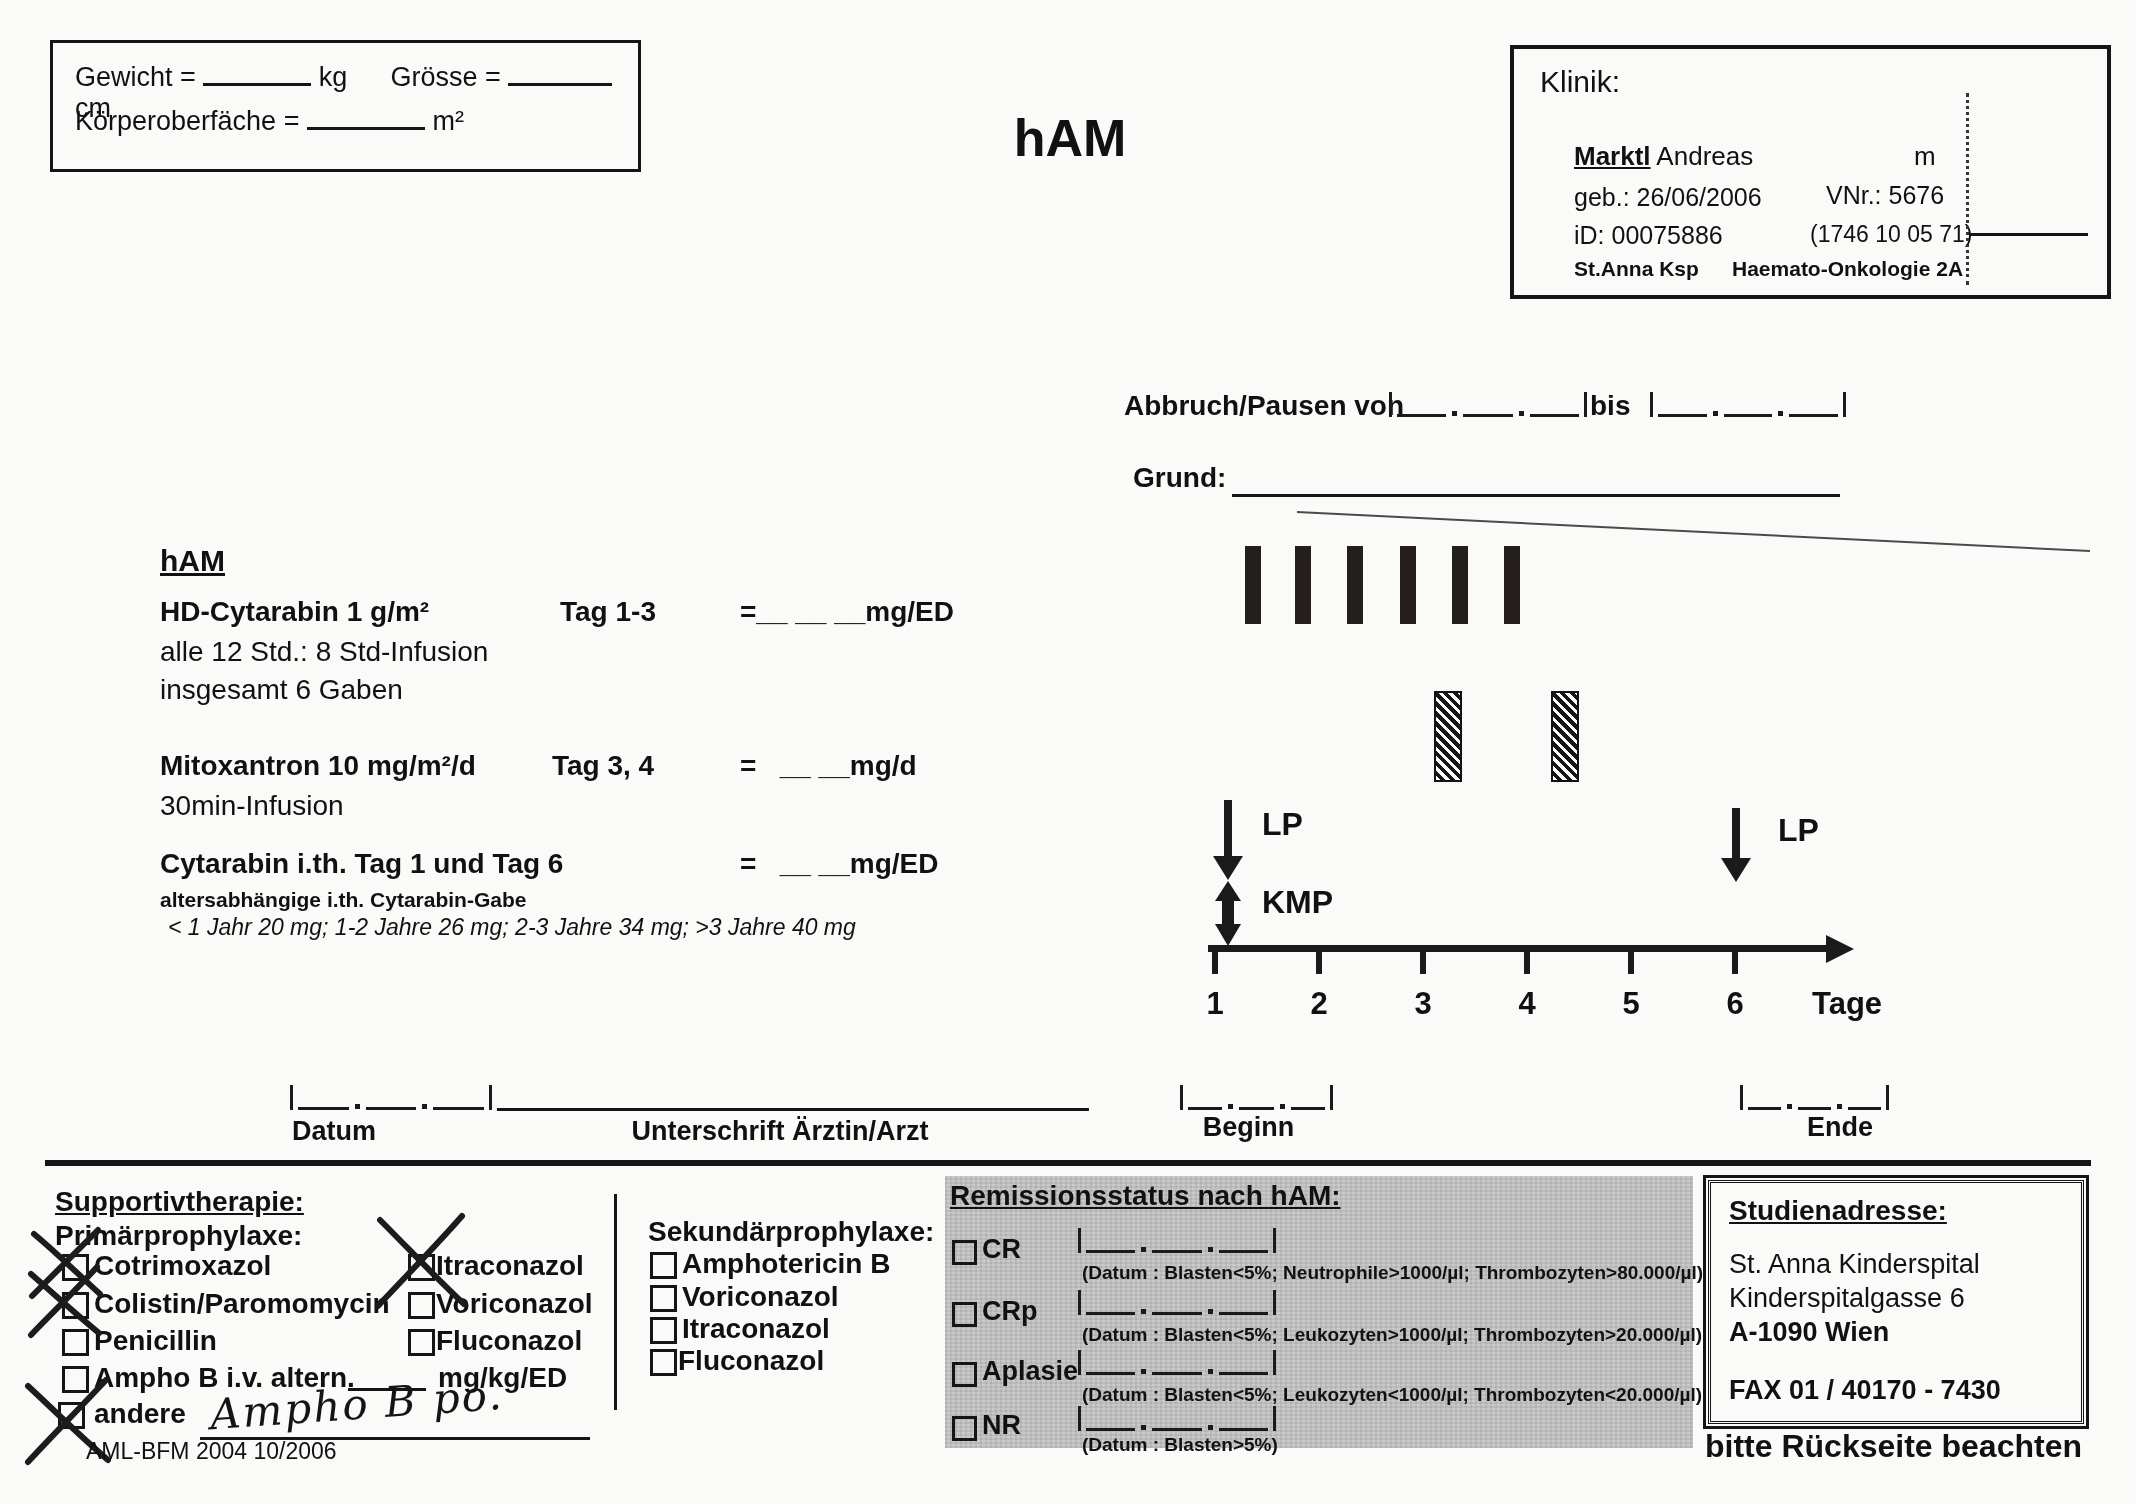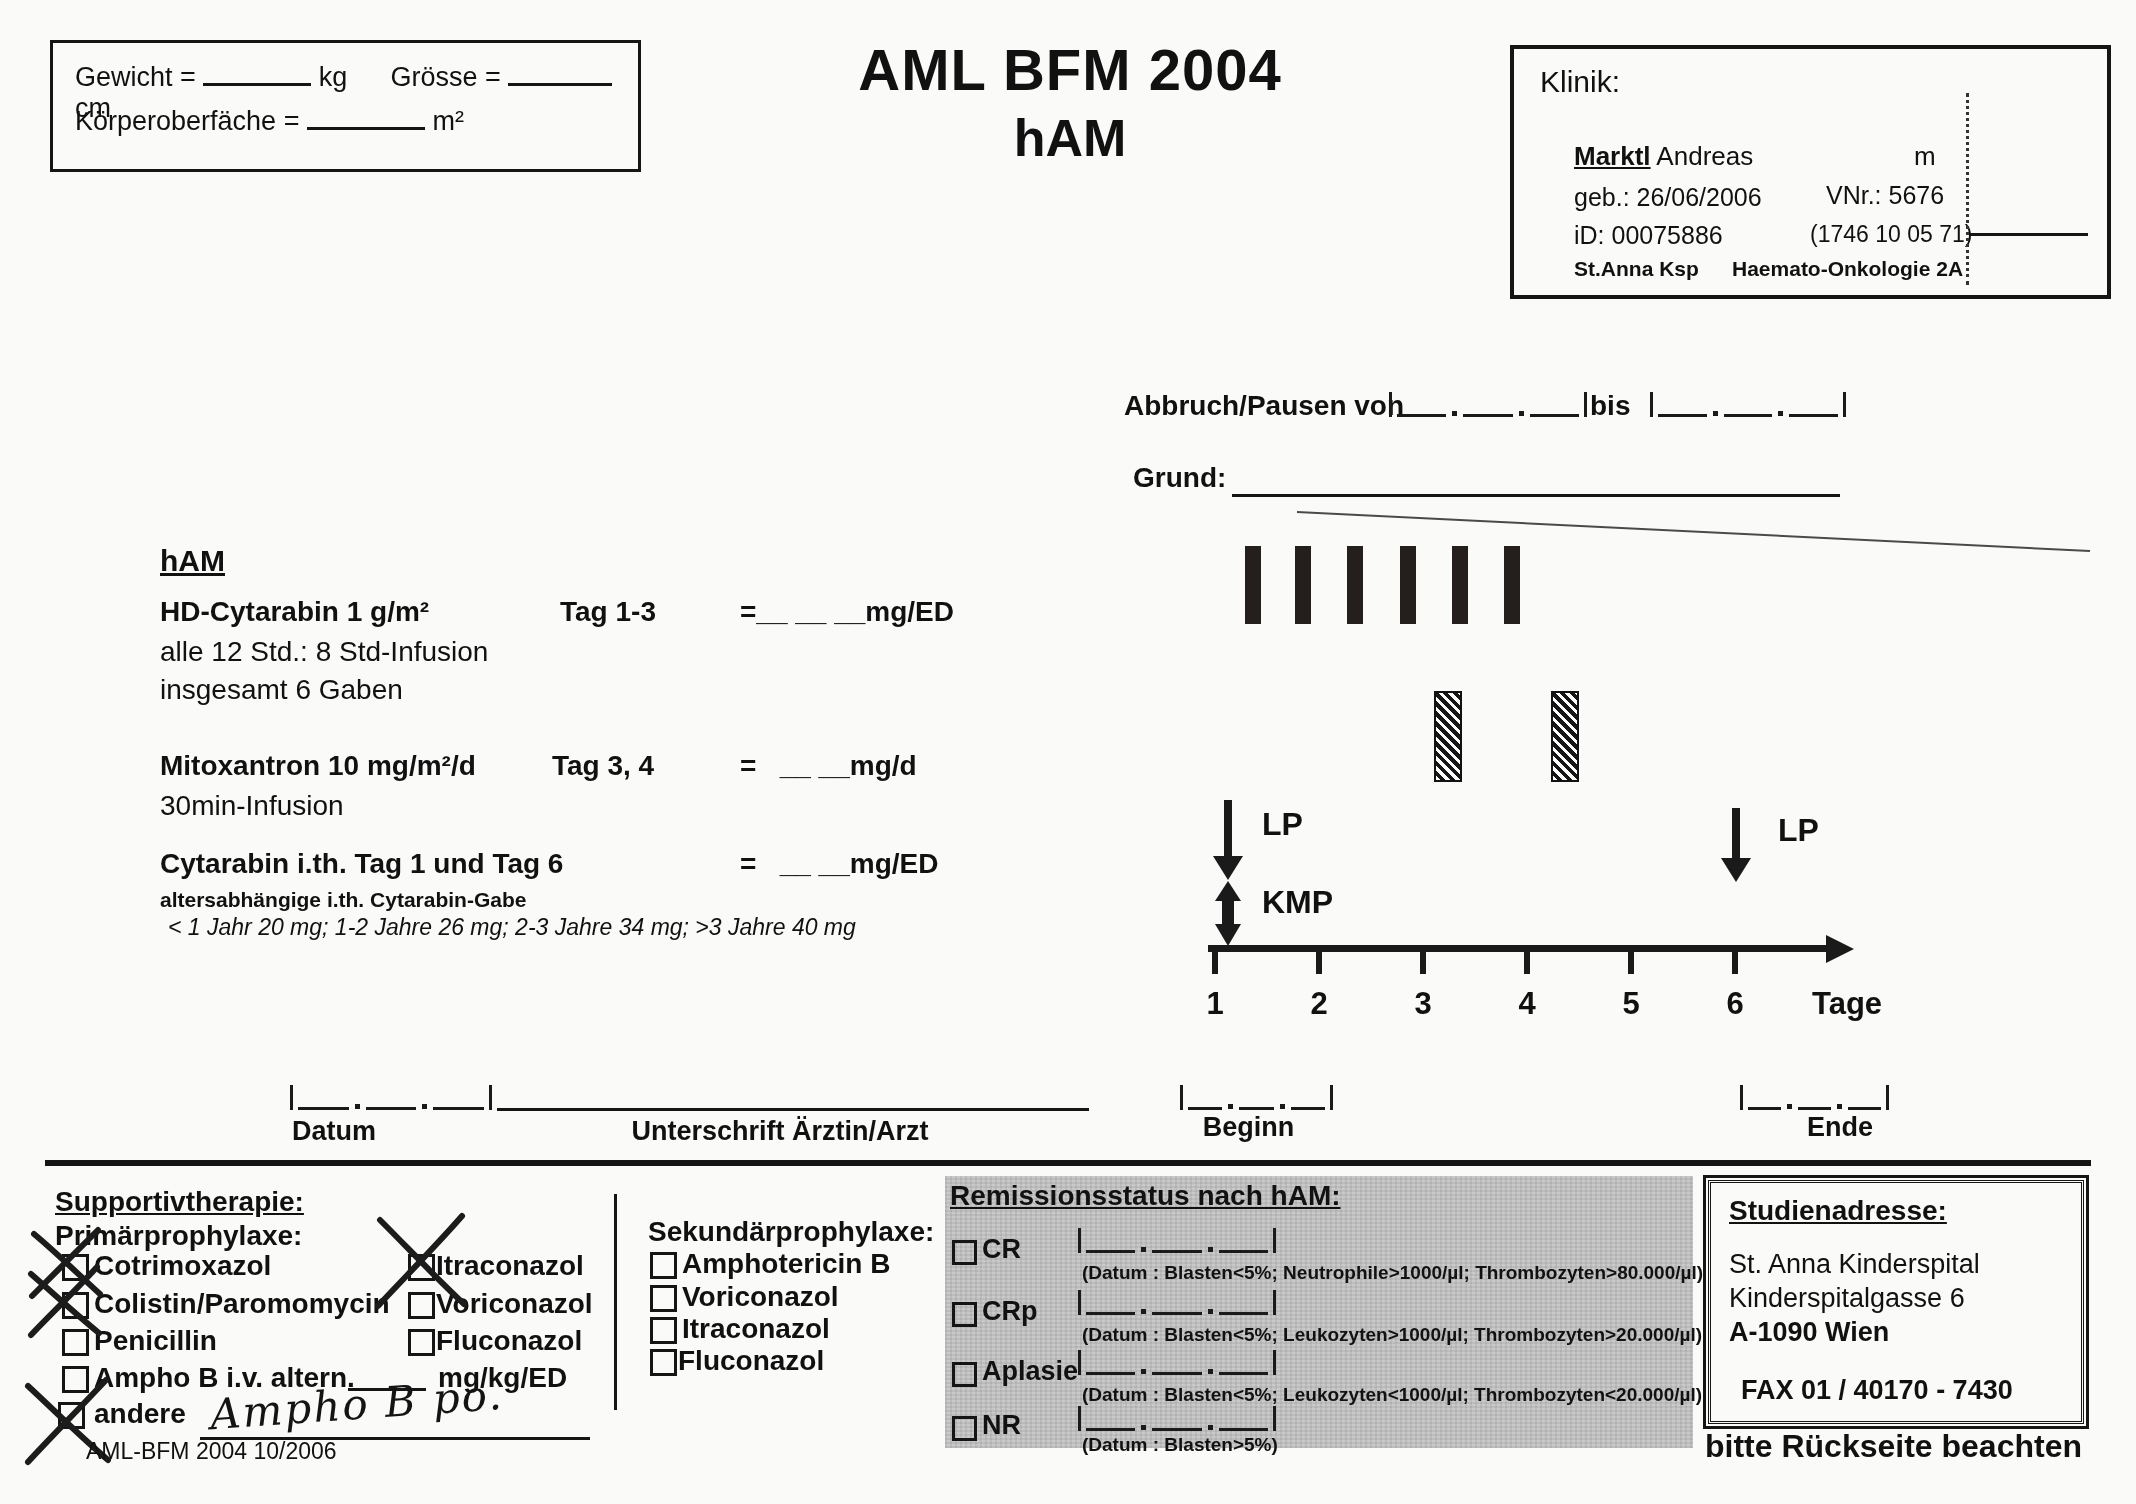--- a/index.html
+++ b/index.html
@@ -59,21 +59,20 @@
       <span class="blank" style="width:104px;"></span>
       <span>cm</span>
     </div>
     <div class="abs" style="left:22px;top:62px;font-size:27px;">
       <span>Körperoberfäche =</span>
       <span class="blank" style="width:118px;"></span>
       <span>m²</span>
     </div>
   </div>
 
-  <div class="abs b" style="left:770px;top:36px;width:600px;text-align:center;font-size:58px;letter-spacing:1px;">AML BFM 2004</div>
   <div class="abs b" style="left:770px;top:108px;width:600px;text-align:center;font-size:52px;">hAM</div>
 
   <div class="box box-thick" style="left:1483px;top:45px;width:593px;height:246px;">
     <div class="abs" style="left:26px;top:16px;font-size:30px;">Klinik:</div>
     <div class="abs" style="left:60px;top:92px;font-size:26px;">
       <span class="b u">Marktl</span><span> Andreas</span>
     </div>
     <div class="abs" style="left:400px;top:92px;font-size:26px;">m</div>
     <div class="abs" style="left:60px;top:134px;font-size:25px;">geb.: 26/06/2006</div>
     <div class="abs" style="left:312px;top:132px;font-size:25px;">VNr.: 5676</div>
@@ -296,19 +295,19 @@
       <u></u>
       <i></i>
     </div>
   <div class="remdesc" style="left:1082px;top:1434px;">(Datum : Blasten&gt;5%)</div>
 
   <div class="abs box-double" style="left:1708px;top:1180px;width:370px;height:238px;background:#fafaf8;">
     <div class="abs b u" style="left:18px;top:12px;font-size:28px;">Studienadresse:</div>
     <div class="abs" style="left:18px;top:66px;font-size:27px;">St. Anna Kinderspital</div>
     <div class="abs" style="left:18px;top:100px;font-size:27px;">Kinderspitalgasse 6</div>
     <div class="abs b" style="left:18px;top:134px;font-size:27px;">A-1090 Wien</div>
-    <div class="abs b" style="left:30px;top:192px;font-size:27px;">FAX 01 / 40170 - 7430</div>
+    <div class="abs b" style="left:18px;top:192px;font-size:27px;">FAX 01 / 40170 - 7430</div>
   </div>
   <div class="abs b" style="left:1705px;top:1428px;font-size:32px;">bitte Rückseite beachten</div>
 
   <div class="abs" style="left:86px;top:1438px;font-size:23px;">AML-BFM 2004 10/2006</div>
 
 </div>
 
 </body></html>

